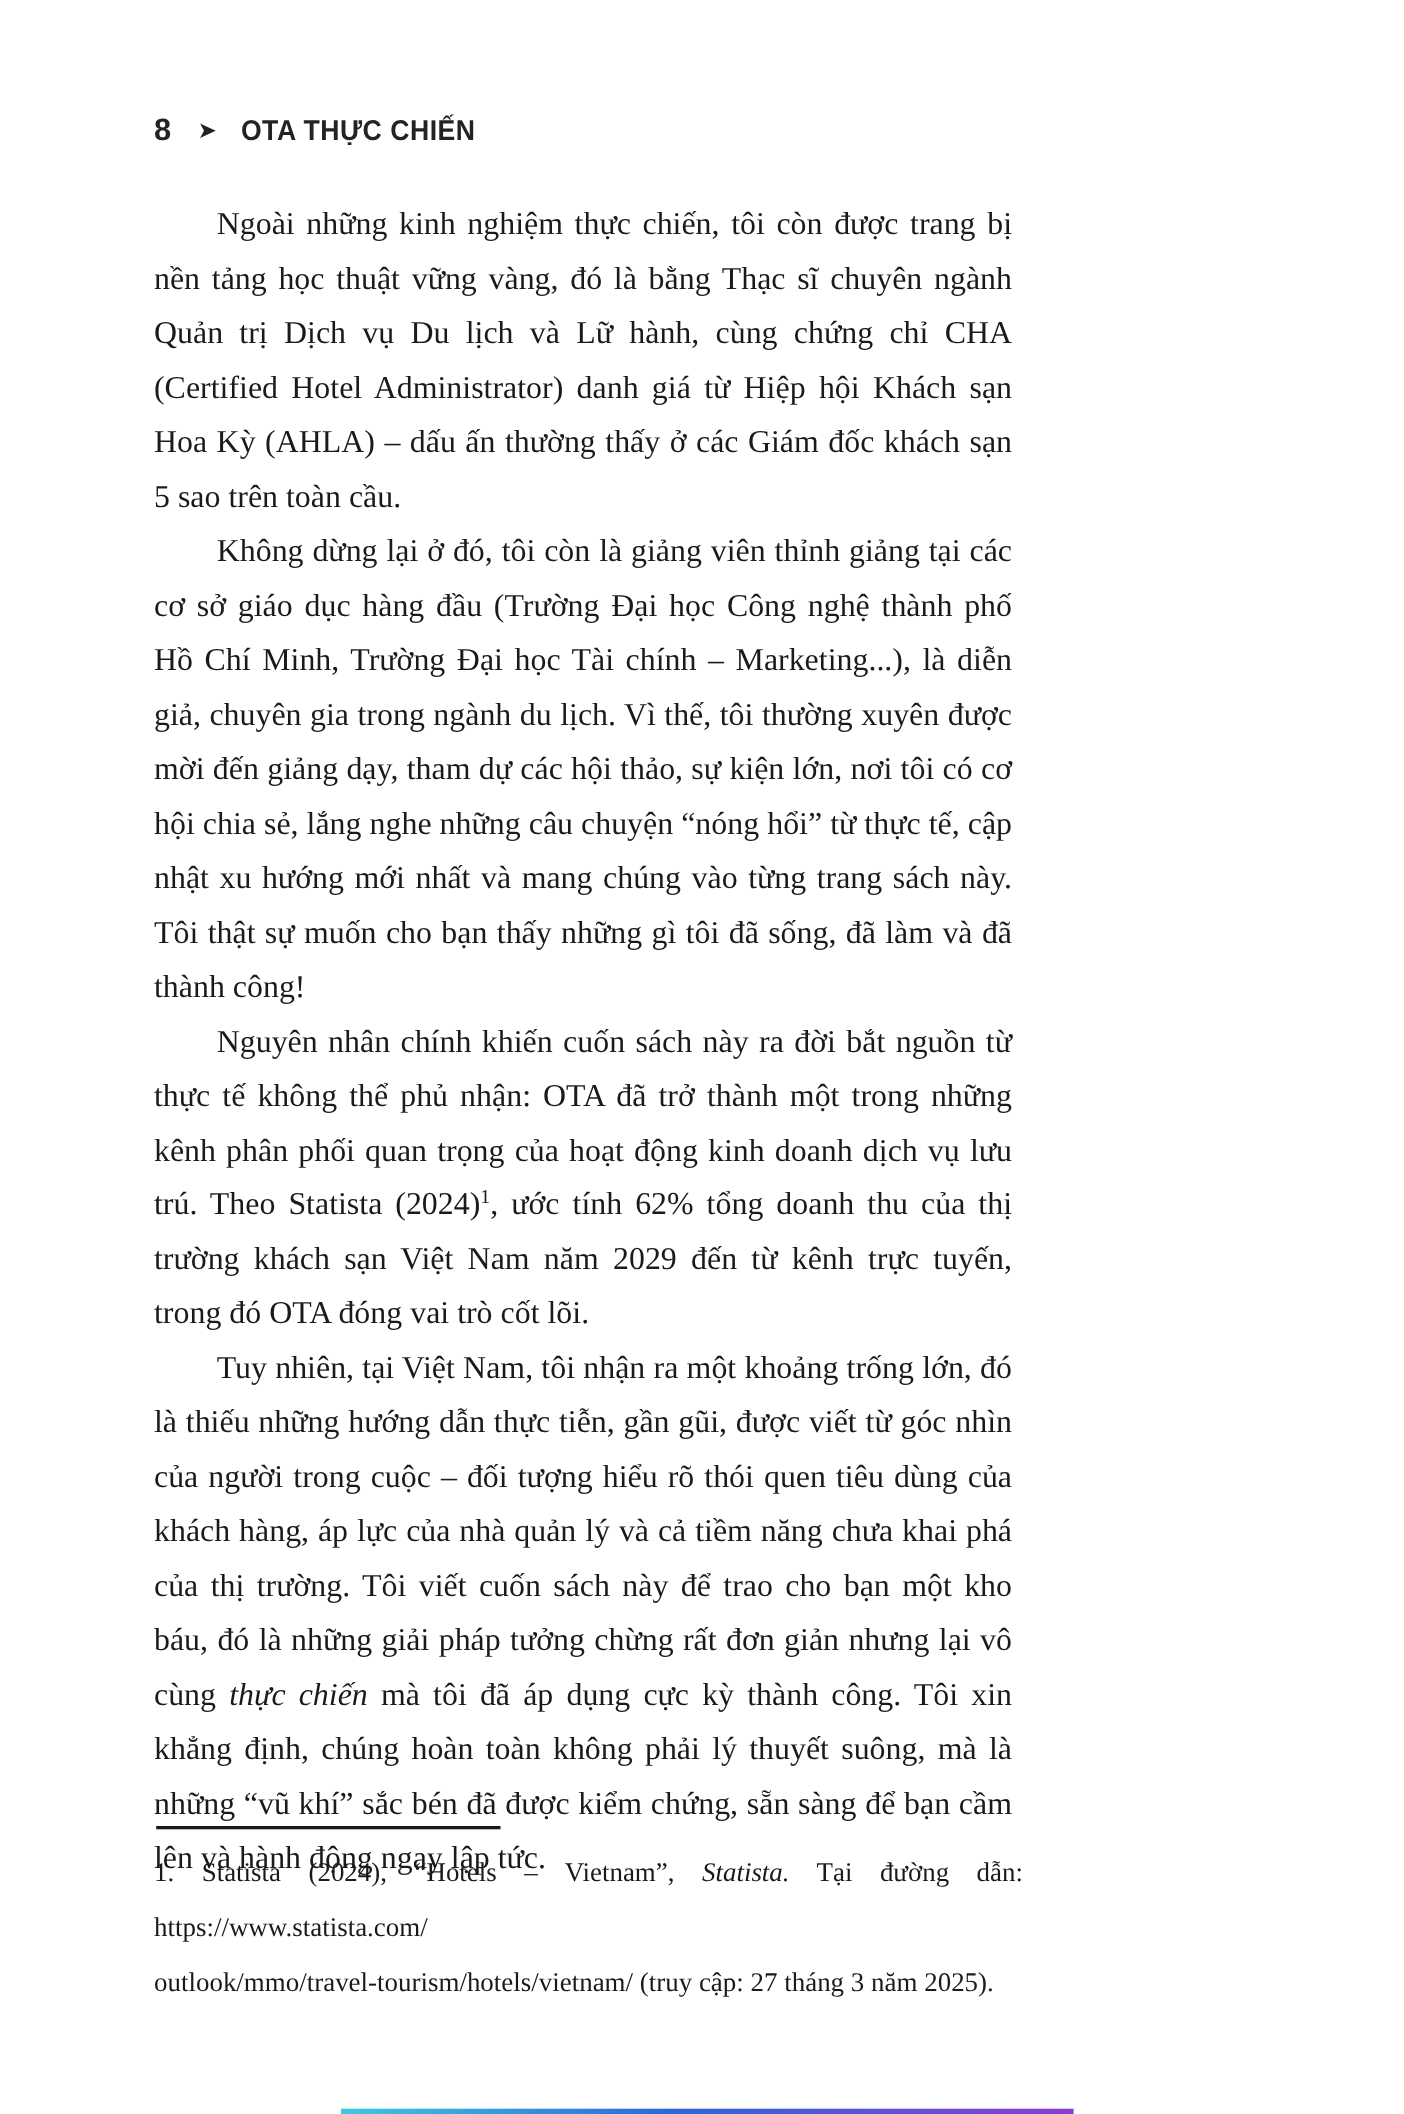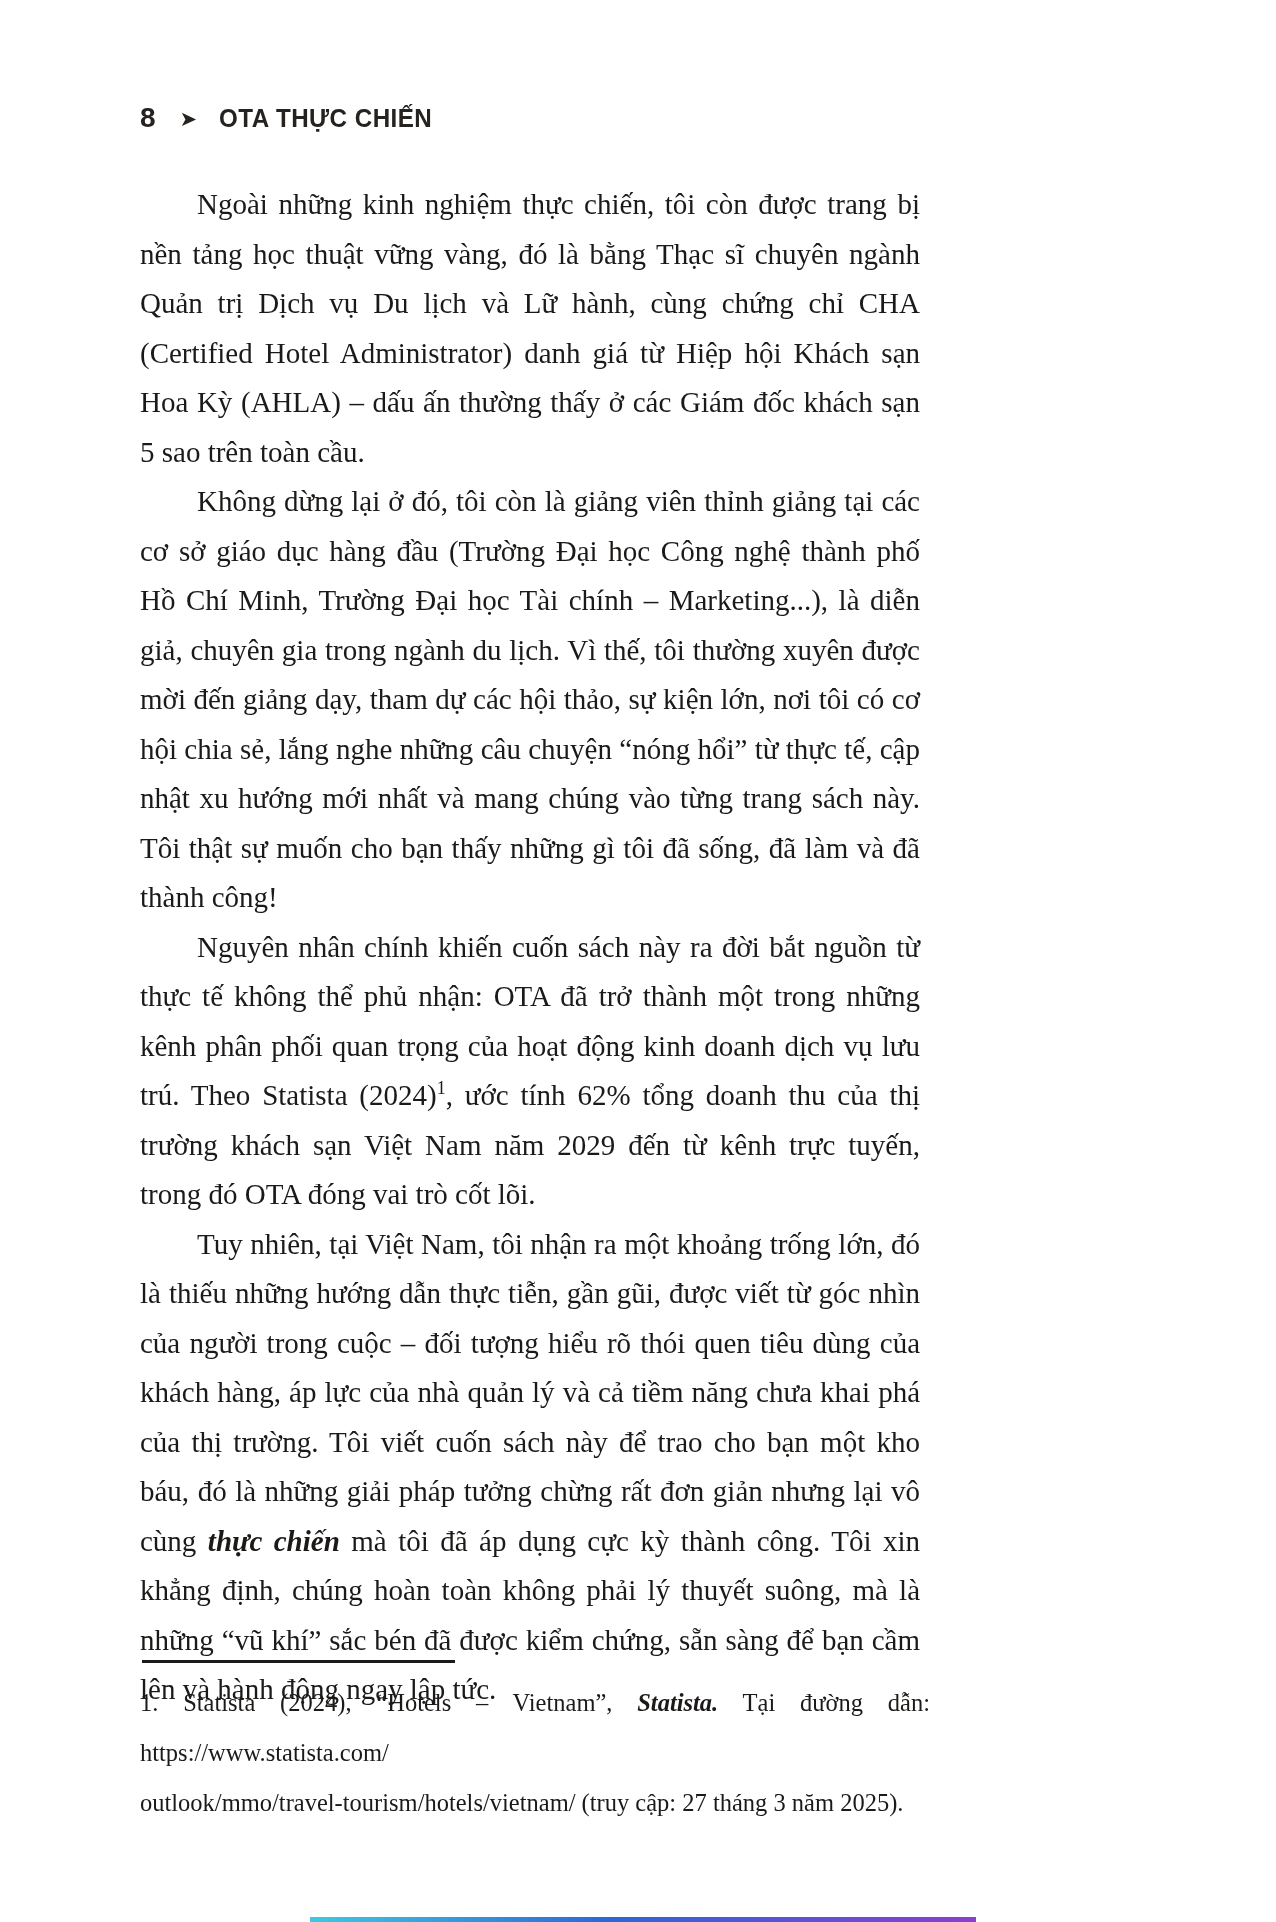--- a/index.html
+++ b/index.html
@@ -55,21 +55,21 @@
     width: 780px;
     font-family: "Liberation Serif", "DejaVu Serif", serif;
     font-size: 29px;
     line-height: 49.5px;
     text-align: justify;
   }
   .para {
     margin: 0;
     text-indent: 57px;
   }
-  .it { font-style: italic; font-weight: bold; }
+  .it { font-style: italic; }
   sup.fn-ref {
     font-size: 0.62em;
     line-height: 0;
     vertical-align: super;
   }
 
   
   .footnote-rule {
     position: absolute;
     top: 1660px;

